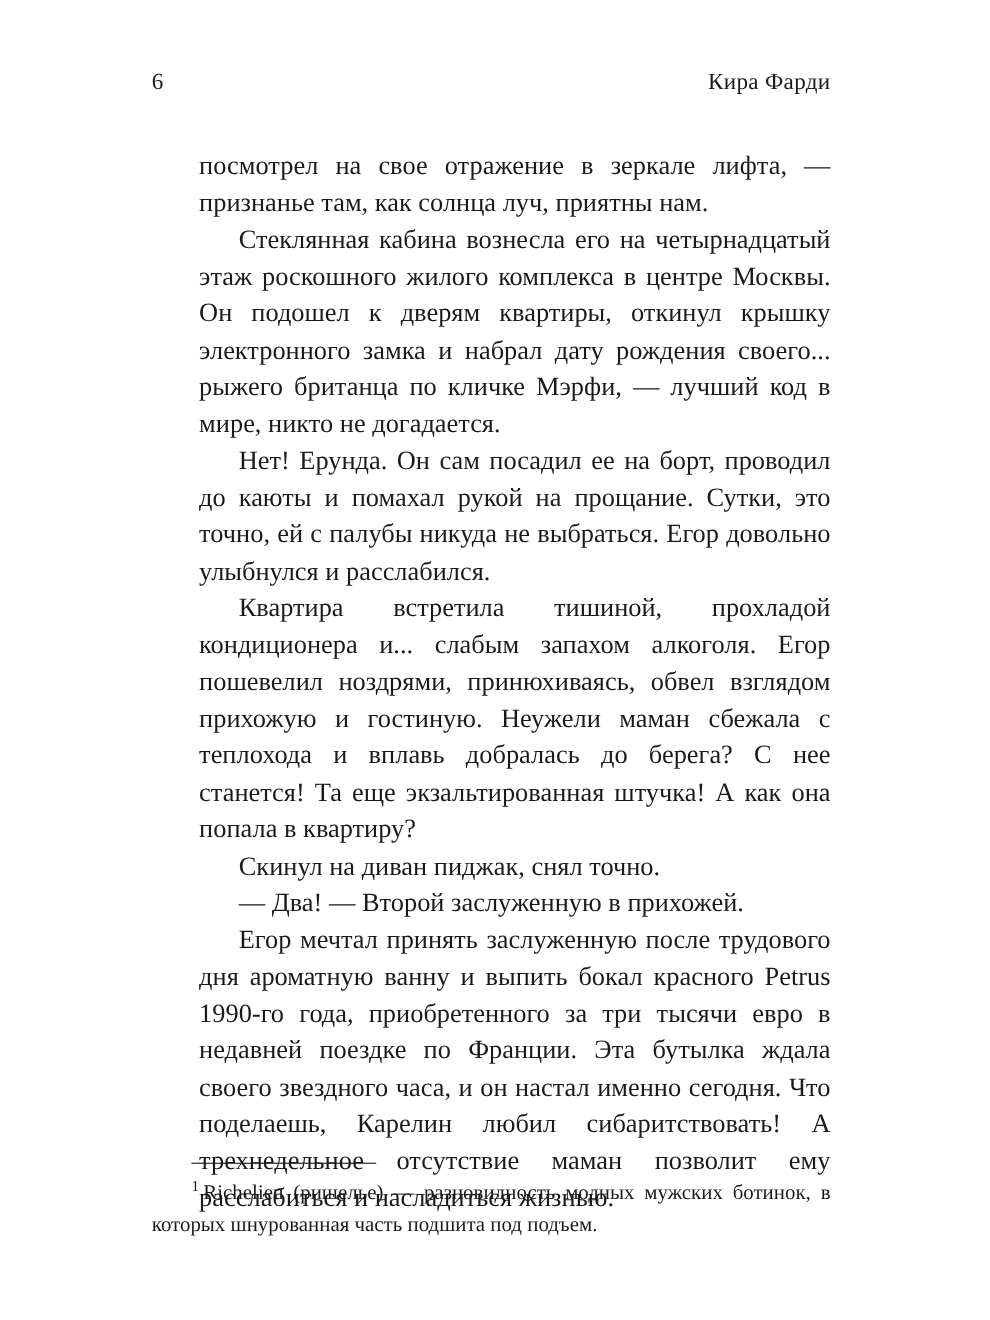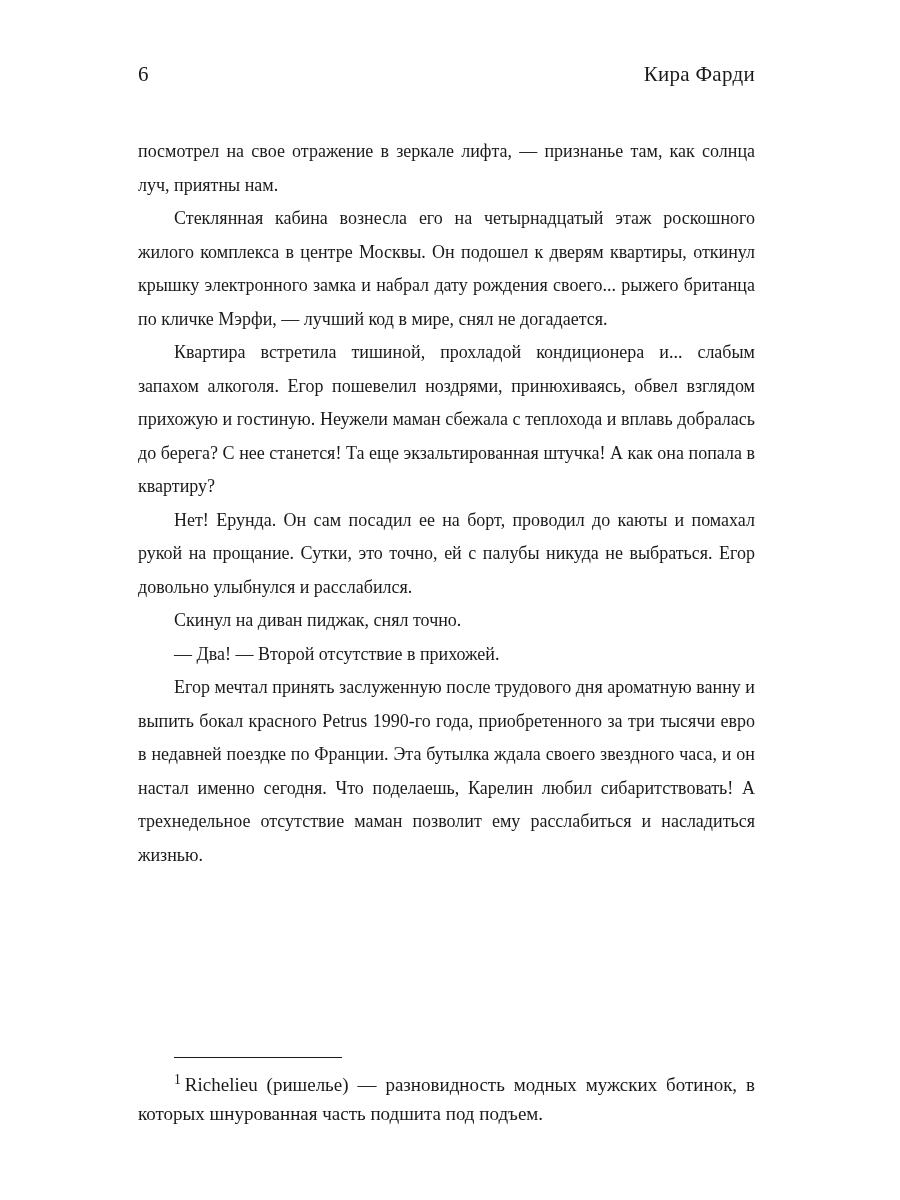--- a/index.html
+++ b/index.html
@@ -29,25 +29,26 @@
     letter-spacing: 0.3px;
     margin-bottom: 48px;
   }
   .folio {
     font-size: 21px;
   }
   .head-title {
     font-size: 21px;
   }
   .body-text {
-    font-size: 18px;
+    font-size: 24px;
     line-height: 33.5px;
     text-align: justify;
     text-justify: inter-word;
     hyphens: manual;
+    margin-left: 43px;
   }
   .body-text p {
     margin: 0;
     text-indent: 36px;
   }
   .body-text p.noindent {
     text-indent: 0;
   }
   sup {
     font-size: 0.62em;
@@ -84,25 +85,25 @@
 
 <div class="page">
 
   <div class="running-head">
     <span class="folio">6</span>
     <span class="head-title">Кира Фарди</span>
   </div>
 
   <div class="body-text">
     <p class="noindent">посмотрел на свое отражение в зеркале лифта, — признанье там, как солнца луч, приятны нам.</p>
-    <p>Стеклянная кабина вознесла его на четырнадцатый этаж роскошного жилого комплекса в центре Москвы. Он подошел к дверям квартиры, откинул крышку электронного замка и набрал дату рождения своего... рыжего британца по кличке Мэрфи, — лучший код в мире, снял не догадается.</p>
+    <p>Стеклянная кабина вознесла его на четырнадцатый этаж роскошного жилого комплекса в центре Москвы. Он подошел к дверям квартиры, откинул крышку электронного замка и набрал дату рождения своего... рыжего британца по кличке Мэрфи, — лучший код в мире, никто не догадается.</p>
+    <p>Нет! Ерунда. Он сам посадил ее на борт, проводил до каюты и помахал рукой на прощание. Сутки, это точно, ей с палубы никуда не выбраться. Егор довольно улыбнулся и расслабился.</p>
     <p>Квартира встретила тишиной, прохладой кондиционера и... слабым запахом алкоголя. Егор пошевелил ноздрями, принюхиваясь, обвел взглядом прихожую и гостиную. Неужели маман сбежала с теплохода и вплавь добралась до берега? С нее станется! Та еще экзальтированная штучка! А как она попала в квартиру?</p>
-    <p>Нет! Ерунда. Он сам посадил ее на борт, проводил до каюты и помахал рукой на прощание. Сутки, это точно, ей с палубы никуда не выбраться. Егор довольно улыбнулся и расслабился.</p>
     <p>Скинул на диван пиджак, снял точно.</p>
-    <p>— Два! — Второй отсутствие в прихожей.</p>
+    <p>— Два! — Второй заслуженную в прихожей.</p>
     <p>Егор мечтал принять заслуженную после трудового дня ароматную ванну и выпить бокал красного Petrus 1990-го года, приобретенного за три тысячи евро в недавней поездке по Франции. Эта бутылка ждала своего звездного часа, и он настал именно сегодня. Что поделаешь, Карелин любил сибаритствовать! А трехнедельное отсутствие маман позволит ему расслабиться и насладиться жизнью.</p>
   </div>
 
   <div class="footnote-zone">
     <div class="footnote-rule"></div>
     <div class="footnote-text"><span class="footnote-marker">1</span><span>Richelieu (ришелье) — разновидность модных мужских ботинок, в которых шнурованная часть подшита под подъем.</span></div>
   </div>
 
 </div>
 

